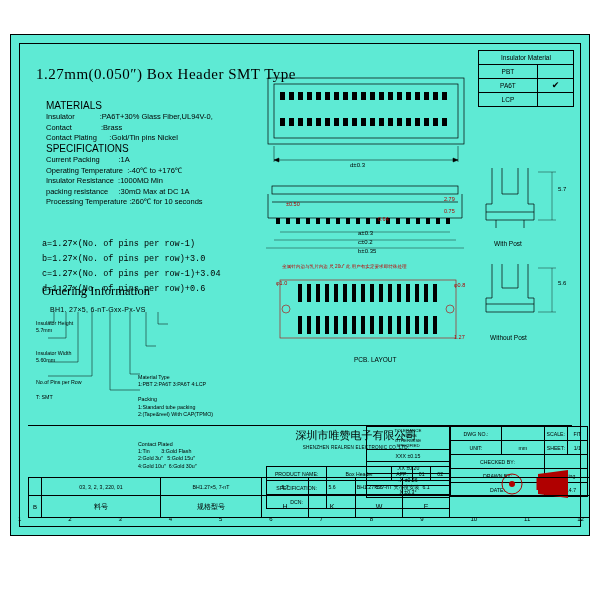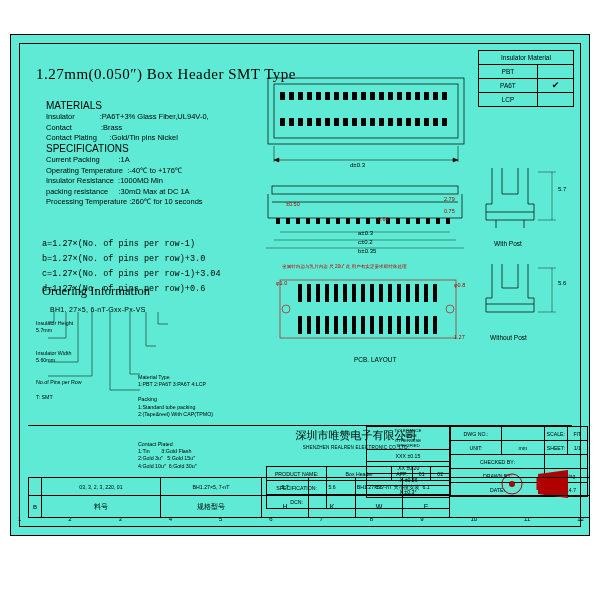--- a/index.html
+++ b/index.html
@@ -77,21 +77,21 @@
             </tr>
         <tr>
               <td>LCP</td>
               <td class="chk"></td>
             </tr>
       </tbody>
         </table>
 
       <div class="spec">
 <span class="h">MATERIALS</span>
-<span>Insulator            :PA6T+3% Glass Fiber,UL94V-0,</span>
+<span>Insulator            :PA6T+30% Glass Fiber,UL94V-0,</span>
 <span>Contact              :Brass</span>
 <span>Contact Plating      :Gold/Tin pins Nickel</span>
 <span class="h">SPECIFICATIONS</span>
 <span>Current Packing         :1A</span>
 <span>Operating Temperature  :-40℃ to +176℃</span>
 <span>Insulator Resistance  :1000MΩ Min</span>
 <span>packing resistance     :30mΩ Max at DC 1A</span>
 <span>Processing Temperature :260℃ for 10 seconds</span>
       </div>
 

